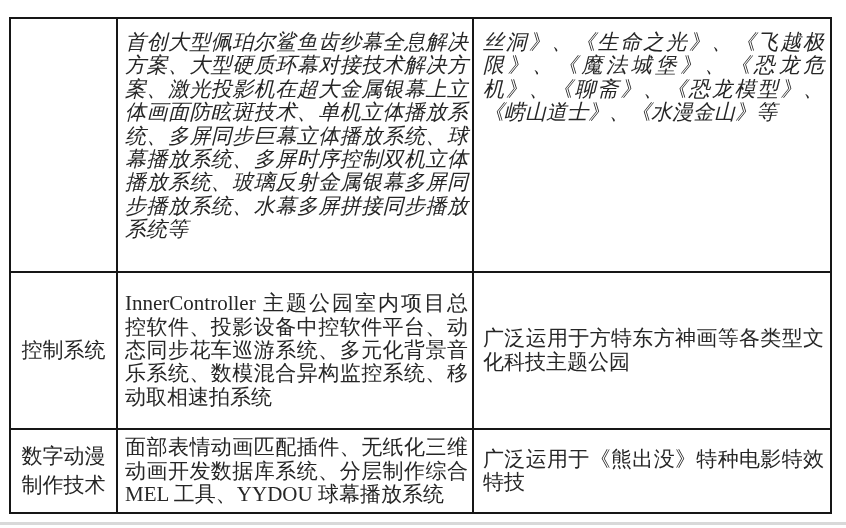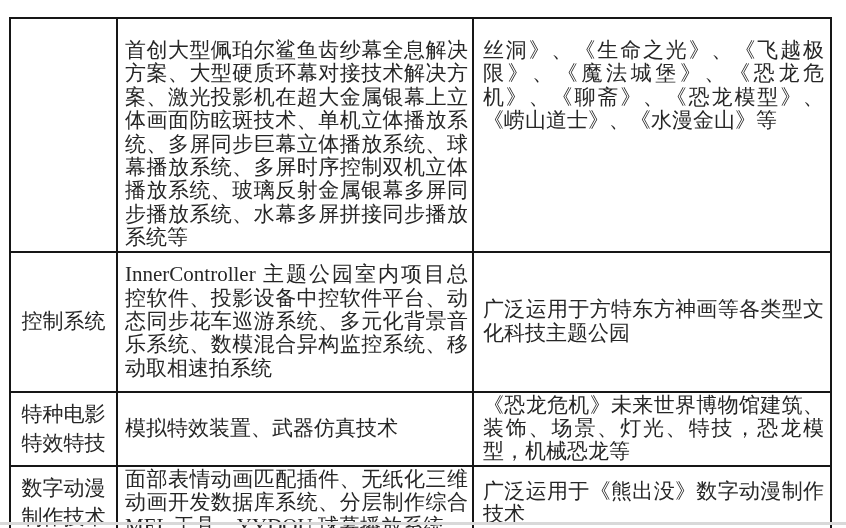--- a/index.html
+++ b/index.html
@@ -53,21 +53,22 @@
   td.tech {
     text-align: justify;
     padding: 1px 4px 1px 7px;
   }
   td.app {
     text-align: justify;
     padding: 1px 6px 1px 9px;
   }
   tr.r1 td.tech, tr.r1 td.app {
     vertical-align: top;
-    padding-top: 20px;
+    padding-top: 12px;
+    font-style: italic;
   }
   .bottom-edge {
     position: absolute;
     left: 0;
     top: 522px;
     width: 846px;
     height: 3px;
     background: #d9d9d9;
   }
 </style>
@@ -86,28 +87,23 @@
       <tr class="r1">
         <td class="cat"></td>
         <td class="tech">首创大型佩珀尔鲨鱼齿纱幕全息解决方案、大型硬质环幕对接技术解决方案、激光投影机在超大金属银幕上立体画面防眩斑技术、单机立体播放系统、多屏同步巨幕立体播放系统、球幕播放系统、多屏时序控制双机立体播放系统、玻璃反射金属银幕多屏同步播放系统、水幕多屏拼接同步播放系统等</td>
         <td class="app">丝洞》、《生命之光》、《飞越极限》、《魔法城堡》、《恐龙危机》、《聊斋》、《恐龙模型》、《崂山道士》、《水漫金山》等</td>
       </tr>
       <tr class="r2">
         <td class="cat">控制系统</td>
         <td class="tech">InnerController 主题公园室内项目总控软件、投影设备中控软件平台、动态同步花车巡游系统、多元化背景音乐系统、数模混合异构监控系统、移动取相速拍系统</td>
         <td class="app">广泛运用于方特东方神画等各类型文化科技主题公园</td>
       </tr>
-      <tr class="r3">
-        <td class="cat">特种电影特效特技</td>
-        <td class="tech">模拟特效装置、武器仿真技术</td>
-        <td class="app">《恐龙危机》未来世界博物馆建筑、装饰、场景、灯光、特技，恐龙模型，机械恐龙等</td>
-      </tr>
       <tr class="r4">
         <td class="cat">数字动漫制作技术</td>
         <td class="tech">面部表情动画匹配插件、无纸化三维动画开发数据库系统、分层制作综合 MEL 工具、YYDOU 球幕播放系统</td>
-        <td class="app">广泛运用于《熊出没》数字动漫制作技术</td>
+        <td class="app">广泛运用于《熊出没》特种电影特效特技</td>
       </tr>
     </tbody>
   </table>
 
   <div class="bottom-edge"></div>
 
 </div>
 
 </body></html>

